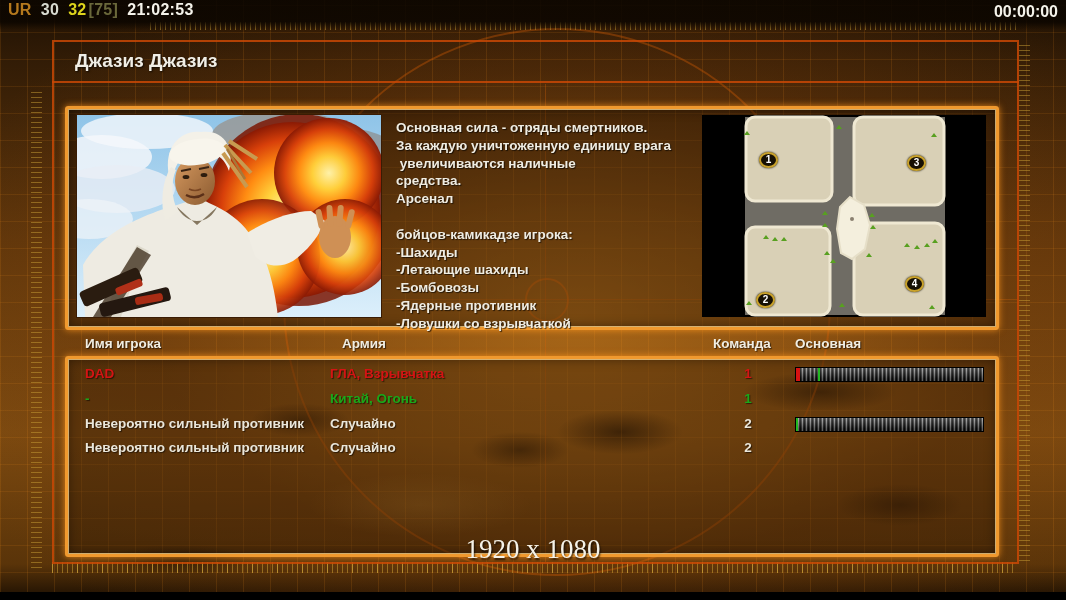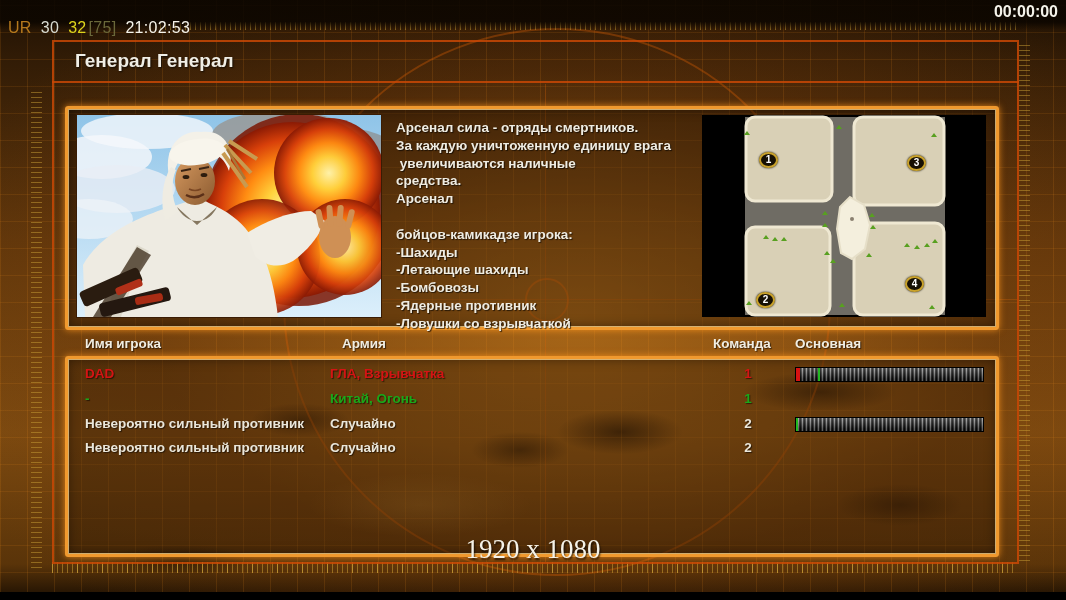--- a/index.html
+++ b/index.html
@@ -42,21 +42,21 @@
     background:repeating-linear-gradient(90deg, rgba(200,158,52,.55) 0 1px, transparent 1px 5px),
                repeating-linear-gradient(90deg, rgba(220,178,70,.55) 0 1px, transparent 1px 25px);}
   .ruler-left{left:31px;top:90px;width:11px;height:478px;
     background:repeating-linear-gradient(0deg, rgba(200,158,52,.5) 0 1px, transparent 1px 5px);}
   .ruler-right{left:1019px;top:45px;width:11px;height:516px;
     background:repeating-linear-gradient(0deg, rgba(200,158,52,.5) 0 1px, transparent 1px 5px);}
   
   .frame{position:absolute;left:52px;top:40px;width:963px;height:520px;border:2px solid rgba(201,72,5,.85);}
   .title-divider{position:absolute;left:52px;top:81px;width:967px;height:2px;background:rgba(201,72,5,.85);}
   
-  .statusbar{position:absolute;left:8px;top:19px;font-weight:normal;font-size:16px;letter-spacing:.3px;white-space:nowrap;}
+  .statusbar{position:absolute;left:8px;top:1px;font-weight:bold;font-size:16px;letter-spacing:.3px;white-space:nowrap;}
   .statusbar span{margin-right:9px;}
   .s-ur{color:#b5791d;} .s-n1{color:#d9dbd1;} .s-n2{color:#ded41c;} .s-n3{color:#6a683a;margin-left:-7px;} .s-clock{color:#f5f3ea;}
   .timer{position:absolute;right:8px;top:3px;font-weight:bold;font-size:16px;color:#f5f3ea;}
   
   .page-title{position:absolute;left:75px;top:50px;font-weight:bold;font-size:19px;color:#f0eee6;text-shadow:1px 1px 2px rgba(0,0,0,.7);}
   
   .box{position:absolute;border:3px solid #f0992e;border-radius:3px;background:rgba(24,12,2,.32);
     box-shadow:0 0 7px rgba(255,150,30,.8), inset 0 0 0 1px rgba(255,220,150,.75), inset 0 0 12px rgba(0,0,0,.45);}
   .box-top{left:65px;top:106px;width:928px;height:218px;}
   .box-players{left:65px;top:356px;width:928px;height:195px;}
@@ -109,21 +109,21 @@
   <div class="ruler ruler-right"></div>
   <div class="topshade"></div>
   <div class="frame"></div>
   <div class="title-divider"></div>
 
   <div class="statusbar">
     <span class="s-ur">UR</span><span class="s-n1">30</span><span class="s-n2">32</span><span class="s-n3">[75]</span><span class="s-clock">21:02:53</span>
   </div>
   <div class="timer">00:00:00</div>
 
-  <div class="page-title">Генерал Генерал</div>
+  <div class="page-title">Джазиз Джазиз</div>
 
   <div class="box box-top">
 
     <div class="portrait">
       <svg width="304" height="202" viewBox="0 0 304 202">
         <defs>
           <linearGradient id="skyG" x1="0" y1="0" x2="0" y2="1">
             <stop offset="0" stop-color="#8fc4e8"></stop>
               <stop offset="1" stop-color="#dceffb"></stop>
           </linearGradient>
@@ -173,21 +173,21 @@
         <rect x="270" y="94" width="6" height="20" rx="3" fill="#cf9055" transform="rotate(14 273 104)"></rect>
         <path d="M60,132 L16,202 L34,202 L74,140 Z" fill="#3a2a18" opacity=".75"></path>
         <rect x="2" y="164" width="64" height="16" rx="4" fill="#2a1c10" transform="rotate(-24 34 172)"></rect>
         <rect x="22" y="180" width="72" height="14" rx="4" fill="#241810" transform="rotate(-14 58 187)"></rect>
         <rect x="38" y="168" width="28" height="8" rx="3" fill="#b03018" transform="rotate(-22 52 172)"></rect>
         <rect x="58" y="180" width="28" height="8" rx="3" fill="#a82c14" transform="rotate(-10 72 184)"></rect>
       </svg>
     </div>
 
     <div class="briefing">
-      <div>Арсенал сила - отряды смертников.</div>
+      <div>Основная сила - отряды смертников.</div>
       <div>За каждую уничтоженную единицу врага</div>
       <div> увеличиваются наличные</div>
       <div>средства.</div>
       <div>Арсенал</div>
       <div></div>
       <div>бойцов-камикадзе игрока:</div>
       <div>-Шахиды</div>
       <div>-Летающие шахиды</div>
       <div>-Бомбовозы</div>
       <div>-Ядерные противник</div>

